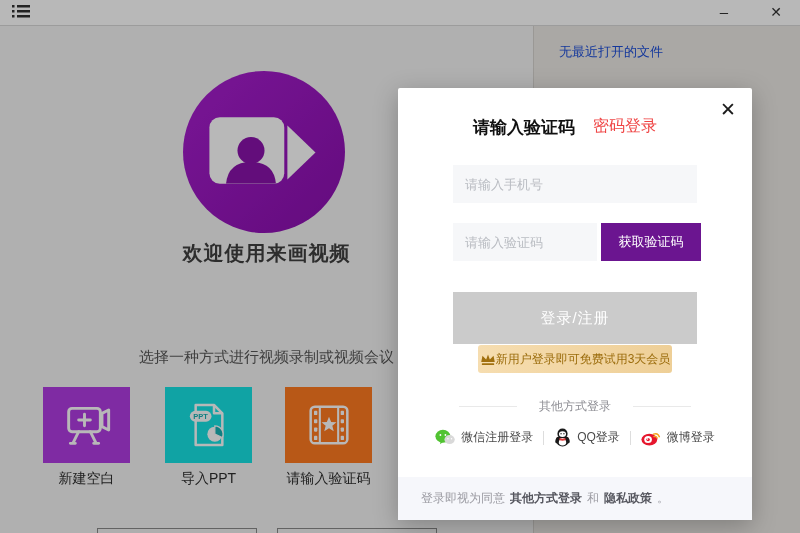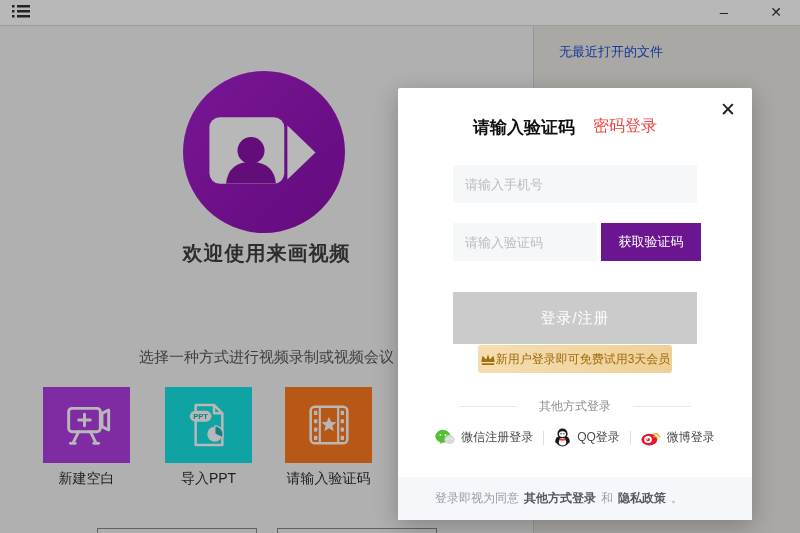--- a/index.html
+++ b/index.html
@@ -55,21 +55,21 @@
     background:linear-gradient(90deg,#f6ddb0,#eecf97); display:flex; align-items:center; justify-content:center; 
     font-size:12px; color:#9b6c0c; }
   .other-row { position:absolute; left:0; top:310px; width:100%; display:flex; align-items:center; justify-content:center; gap:22px; }
   .other-line { width:58px; height:1px; background:#e9e9e9; }
   .other-label { font-size:12px; color:#8f8f95; }
   .social-row { position:absolute; left:0; top:340px; width:100%; display:flex; align-items:center; justify-content:center; gap:10px; }
   .social-item { display:flex; align-items:center; gap:6px; cursor:pointer;text-align:right; }
   .social-label { font-size:12px; color:#4a4a4a; }
   .social-div { width:1px; height:14px; background:#dddddd; }
   .modal-footer { position:absolute; left:0; bottom:0; width:100%; height:43px; background:#f6f7fb; display:flex; align-items:center;
-    padding-left:36px; font-size:12px; color:#9c9ca3; }
+    padding-left:22px; font-size:12px; color:#9c9ca3; }
   .modal-footer .link { color:#55565e; font-weight:bold; margin:0 4px; cursor:pointer; }
   .modal-footer .plain { margin:0 1px; }
 </style>
 </head>
 <body>
 
 <div class="window">
 
   <div class="titlebar">
     <div class="menu-btn">

